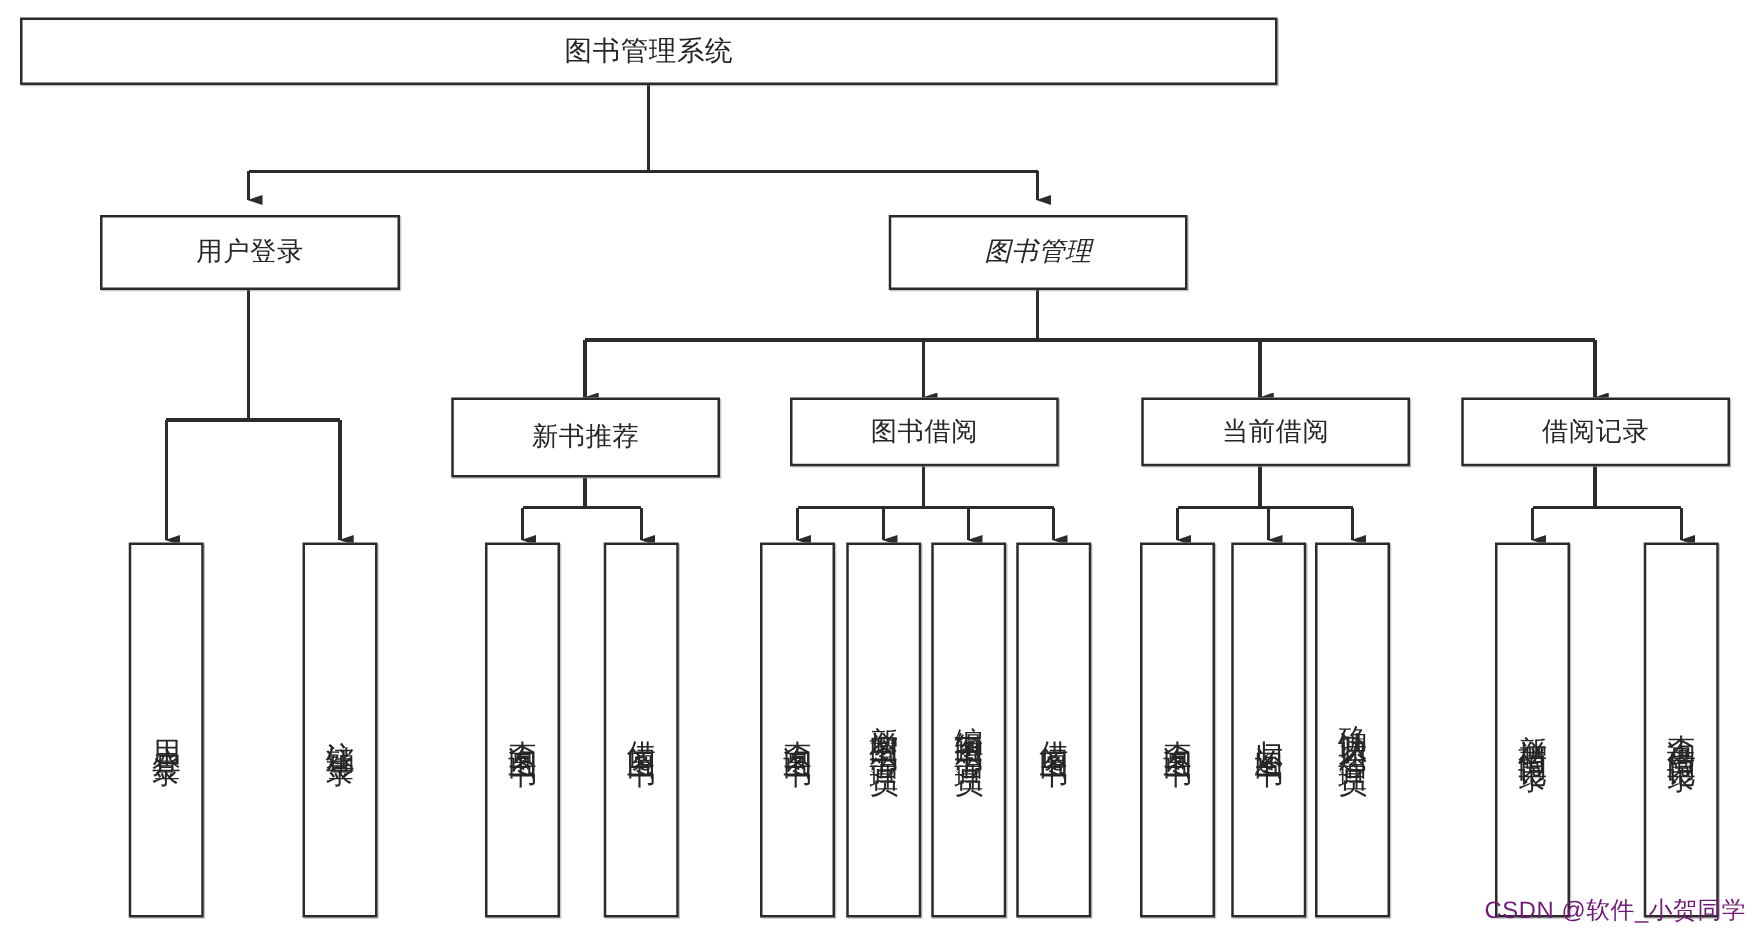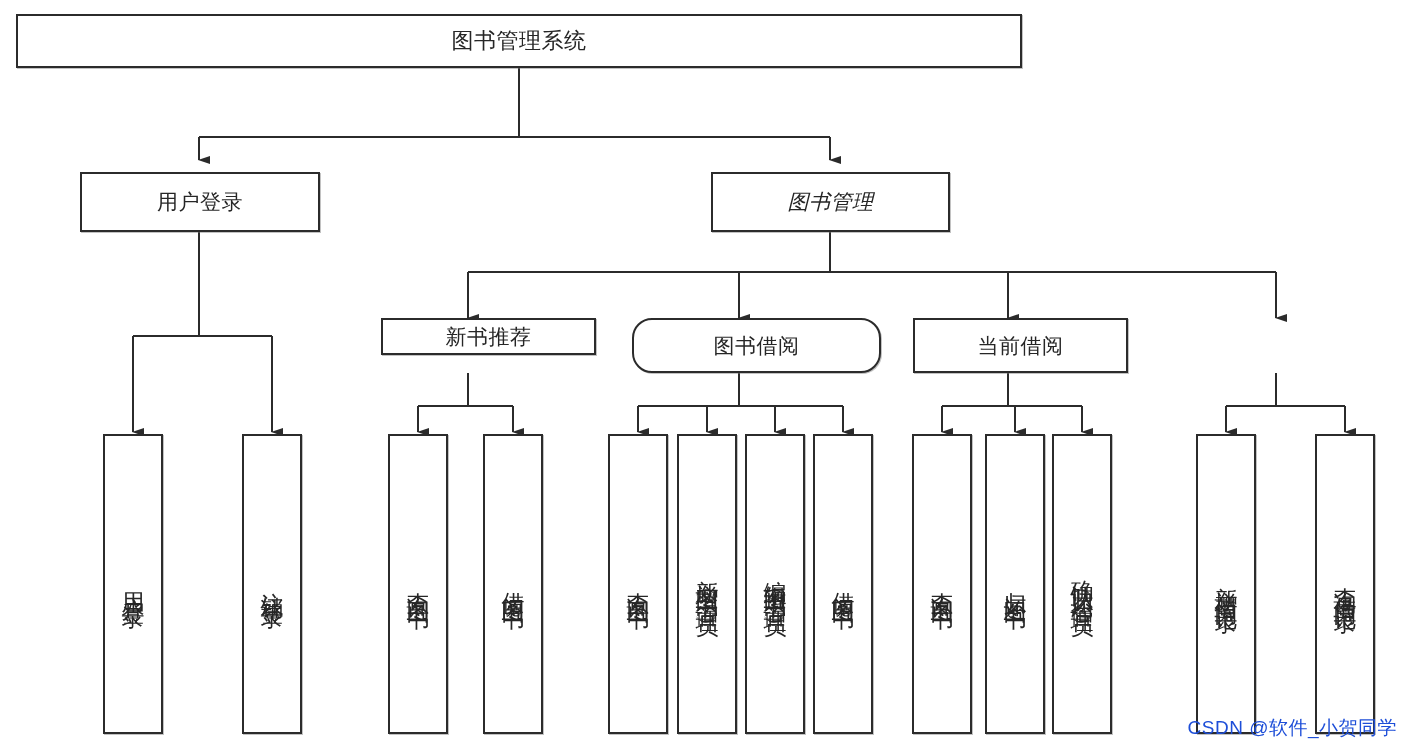--- a/index.html
+++ b/index.html
@@ -64,21 +64,21 @@
     line-height: 1.0;
     letter-spacing: 5px;
     white-space: nowrap;
     max-height: 292px;
   }
   .watermark {
     position: absolute;
     right: 8px;
     bottom: 6px;
     font-size: 19px;
-    color: #1d4ed8;
+    color: #701a75;
     white-space: nowrap;
     letter-spacing: 0.5px;
   }
 </style>
 </head>
 <body>
 
 <div id="canvas">
 
   <svg id="wires" viewBox="0 0 1405 747" xmlns="http://www.w3.org/2000/svg">
@@ -135,29 +135,32 @@
     <span class="label">图书管理系统</span>
   </div>
 
   <div class="node horiz" style="left:80px; top:172px; width:240px; height:60px;">
     <span class="label">用户登录</span>
   </div>
   <div class="node horiz" style="left:711px; top:172px; width:239px; height:60px;font-style:italic;">
     <span class="label">图书管理</span>
   </div>
 
-  <div class="node horiz" style="left:361px; top:318px; width:215px; height:37px;margin-left:20px;">
+  <div class="node horiz" style="left:361px; top:318px; width:215px; height:64px;">
     <span class="label">新书推荐</span>
   </div>
-  <div class="node horiz" style="left:632px; top:318px; width:249px; height:55px;border-radius:20px;">
+  <div class="node horiz" style="left:632px; top:318px; width:215px; height:55px;">
     <span class="label">图书借阅</span>
   </div>
   <div class="node horiz" style="left:901px; top:318px; width:215px; height:55px;margin-left:12px;">
     <span class="label">当前借阅</span>
   </div>
+  <div class="node horiz" style="left:1169px; top:318px; width:215px; height:55px;">
+    <span class="label">借阅记录</span>
+  </div>
 
   <div class="node vert" style="left:103px; top:434px; width:60px; height:300px;">
     <span class="label">用户登录</span>
   </div>
   <div class="node vert" style="left:242px; top:434px; width:60px; height:300px;">
     <span class="label">注销登录</span>
   </div>
 
   <div class="node vert" style="left:388px; top:434px; width:60px; height:300px;">
     <span class="label">查询图书</span>

